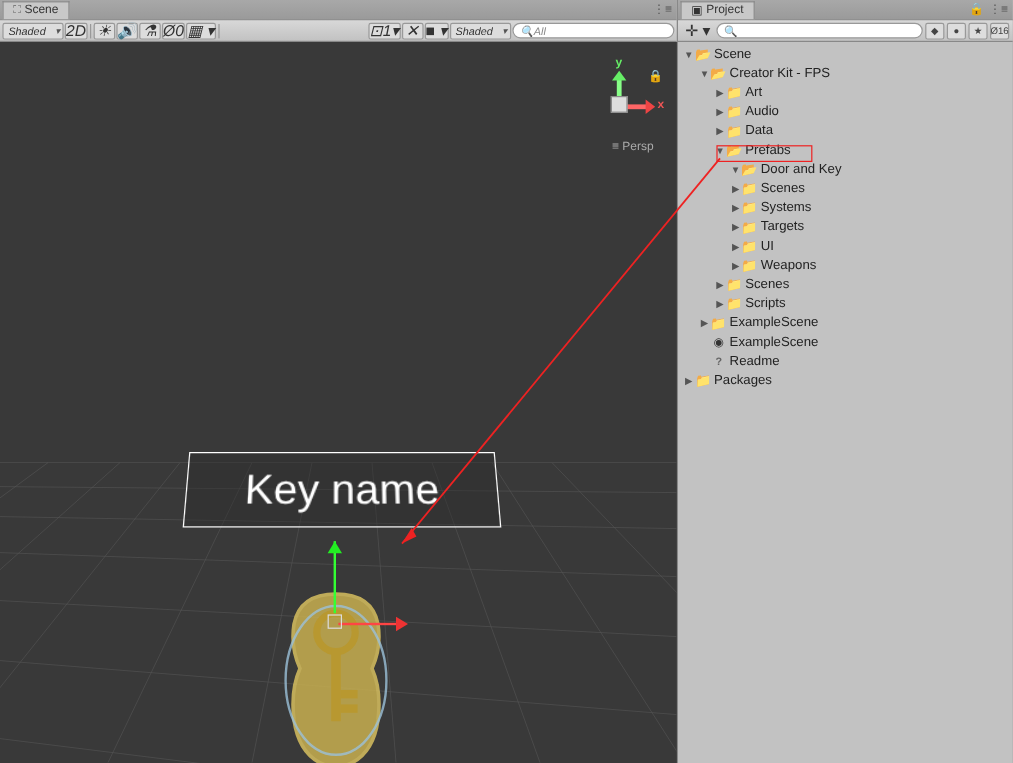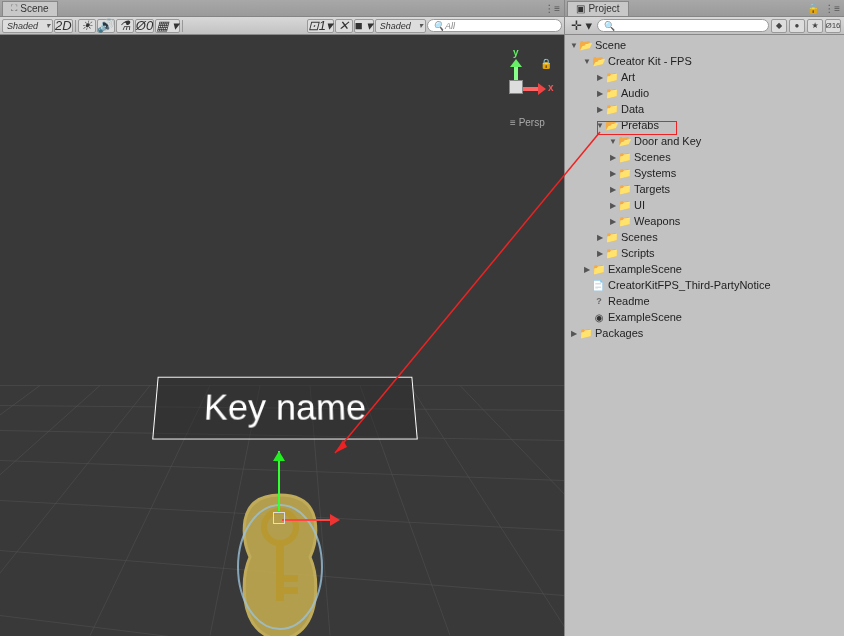--- a/index.html
+++ b/index.html
@@ -281,34 +281,28 @@
         </div>
         <div class="tree-row">
           <span class="indent" style="width: 13px;"></span>
           <span class="fold">▶</span>
           <span class="ico folder"></span>
           <span>ExampleScene</span>
         </div>
         <div class="tree-row">
           <span class="indent" style="width: 13px;"></span>
           <span class="fold"></span>
-          <span class="ico text"></span>
-          <span>CreatorKitFPS_Third-PartyNotice</span>
+          <span class="ico scene"></span>
+          <span>ExampleScene</span>
         </div>
         <div class="tree-row">
           <span class="indent" style="width: 13px;"></span>
           <span class="fold"></span>
           <span class="ico unknown"></span>
           <span>Readme</span>
-        </div>
-        <div class="tree-row">
-          <span class="indent" style="width: 13px;"></span>
-          <span class="fold"></span>
-          <span class="ico scene"></span>
-          <span>ExampleScene</span>
         </div>
         <div class="tree-row">
           <span class="indent" style="width: 0px;"></span>
           <span class="fold">▶</span>
           <span class="ico folder"></span>
           <span>Packages</span>
         </div>
       </div>
   </div>
 </div>

